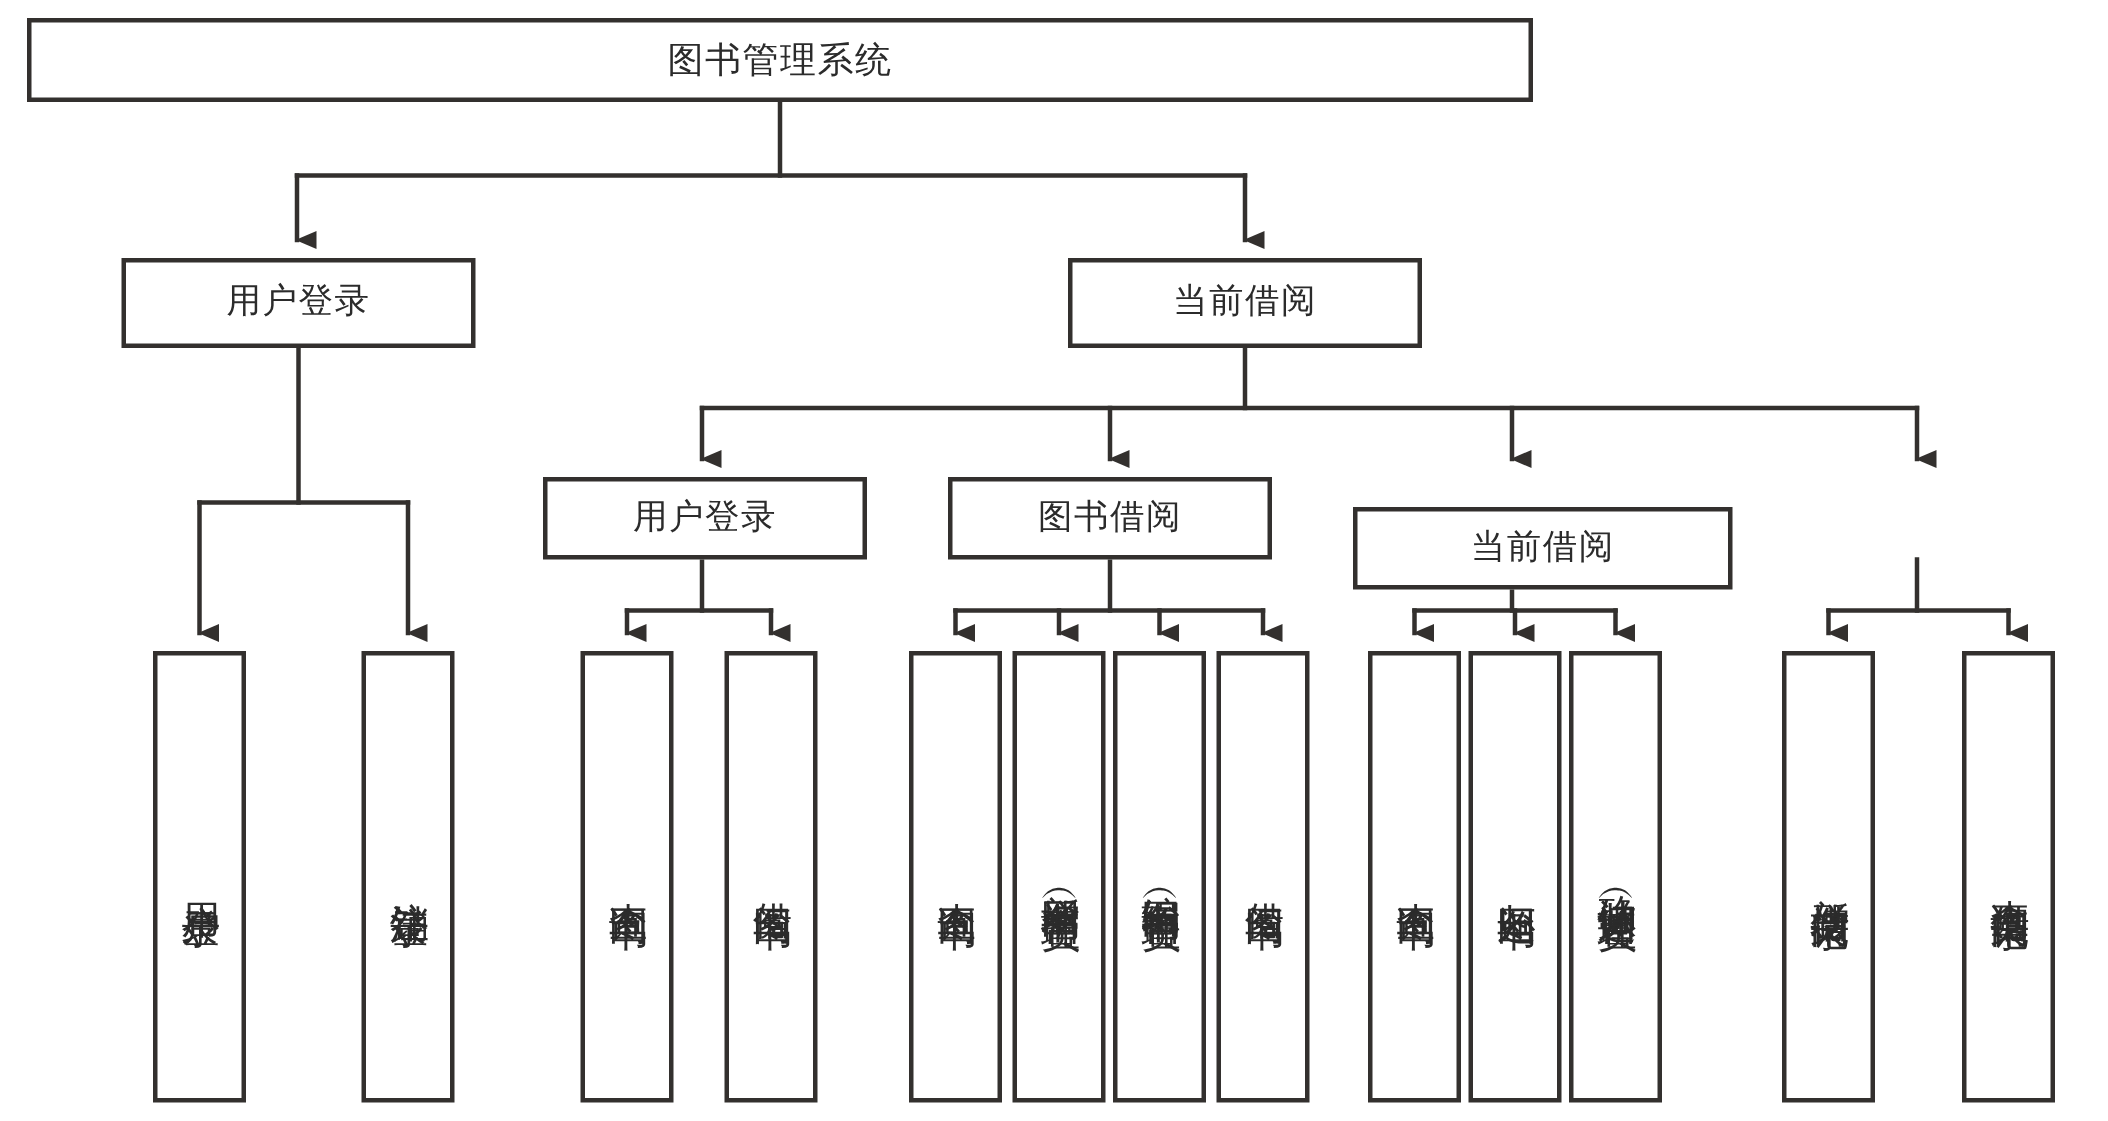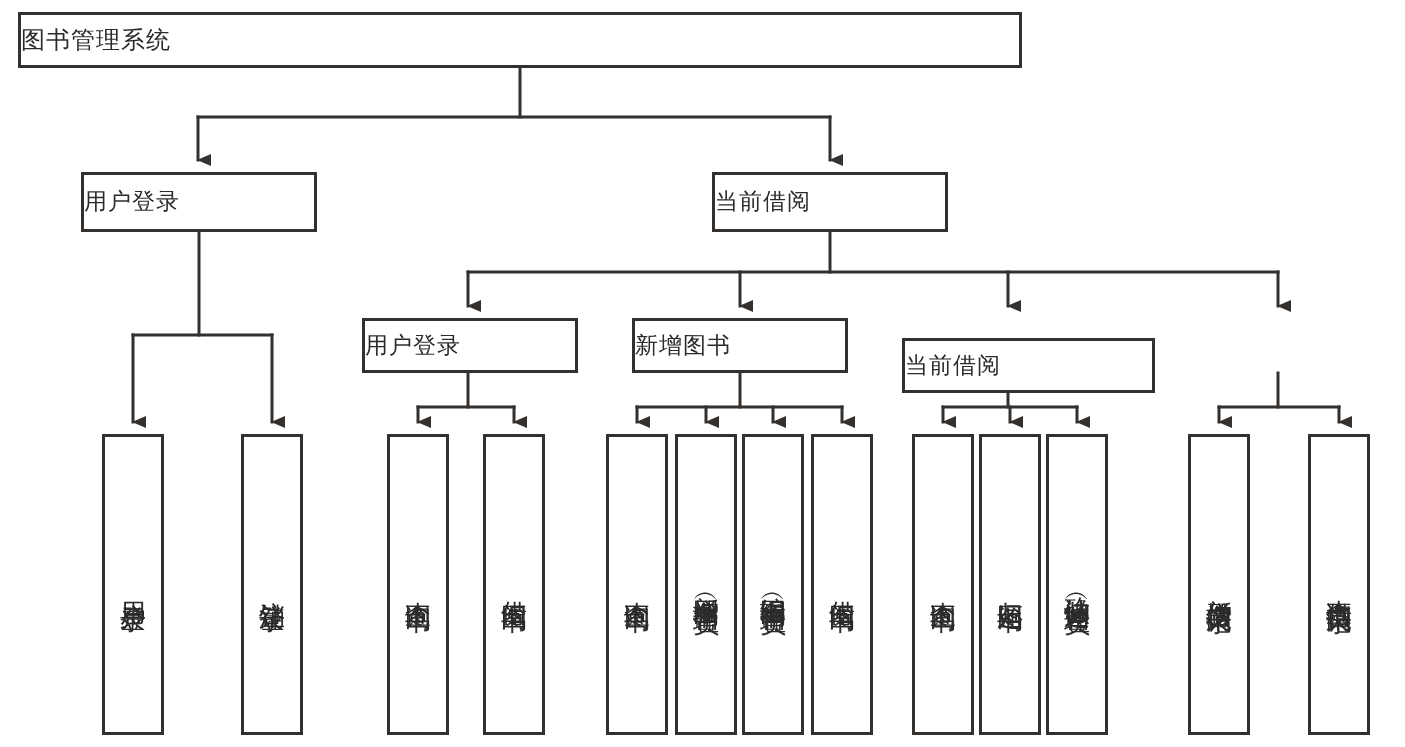--- a/index.html
+++ b/index.html
@@ -17,21 +17,21 @@
     background: #ffffff;
     overflow: hidden;
   }
   .node {
     position: absolute;
     box-sizing: border-box;
     border: 3px solid #33302e;
     background: #ffffff;
     display: flex;
     align-items: center;
-    justify-content: flex-start;
+    justify-content: center;
     color: #2b2b2b;
   }
   .node.h-node {
     font-size: 23px;
     letter-spacing: 1px;
     line-height: 1.2;
   }
   .node.root-node {
     font-size: 24px;
     letter-spacing: 1px;
@@ -141,21 +141,21 @@
     <span class="node-label">用户登录</span>
   </div>
   <div class="node h-node" id="node-l2-1" style="left: 712px; top: 172px; width: 236px; height: 60px;">
     <span class="node-label">当前借阅</span>
   </div>
 
   <div class="node h-node" id="node-l3-0" style="left: 362px; top: 318px; width: 216px; height: 55px;">
     <span class="node-label">用户登录</span>
   </div>
   <div class="node h-node" id="node-l3-1" style="left: 632px; top: 318px; width: 216px; height: 55px;">
-    <span class="node-label">新增图书</span>
+    <span class="node-label">图书借阅</span>
   </div>
   <div class="node h-node" id="node-l3-2" style="left: 902px; top: 318px; width: 253px; height: 55px; margin-top: 20px;">
     <span class="node-label">当前借阅</span>
   </div>
 
   <div class="node v-node" id="node-leaf-0" style="left: 102px; top: 434px; width: 62px; height: 301px;">
     <span class="node-label">用户登录</span>
   </div>
   <div class="node v-node" id="node-leaf-1" style="left: 241px; top: 434px; width: 62px; height: 301px;">
     <span class="node-label">注销登录</span>

